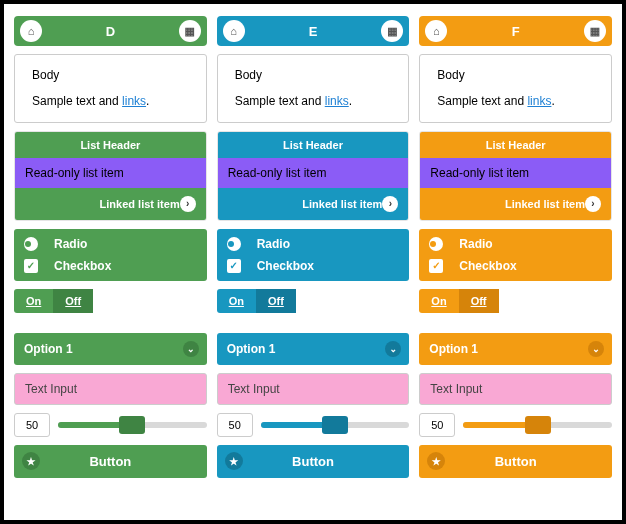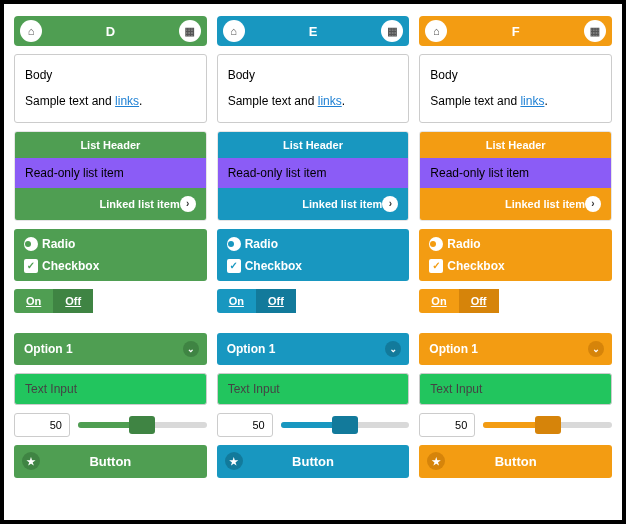--- a/index.html
+++ b/index.html
@@ -2,39 +2,39 @@
 <html><head>
 <meta charset="utf-8">
 <style>
 * { box-sizing: border-box; margin: 0; padding: 0; }
 body { font-family: -apple-system, Helvetica, Arial, sans-serif; background: #fff; }
 .frame { border: 4px solid #000; width: 626px; height: 524px; padding: 12px 10px; display: flex; gap: 10px; }
 .col { flex: 1; display: flex; flex-direction: column; gap: 8px; }
 .bar { height: 30px; border-radius: 4px; display: flex; align-items: center; justify-content: space-between; padding: 0 6px; color: #fff; font-weight: bold; font-size: 13px; }
 .bar .ttl { flex: 1; text-align: center; }
 .iconbtn { width: 22px; height: 22px; border-radius: 50%; background: #fff; display: flex; align-items: center; justify-content: center; color: #555; font-size: 11px; }
-.bodycard { border: 1px solid #ccc; border-radius: 3px; padding: 10px 10px; font-size: 12px; line-height: 1.7; }
+.bodycard { border: 1px solid #ccc; border-radius: 3px; padding: 10px 17px; font-size: 12px; line-height: 1.7; }
 .bodycard a { color: #1e80d4; }
 .list { border-radius: 3px; overflow: hidden; border: 1px solid rgba(0,0,0,.1); }
 .lh { color: #fff; font-size: 11px; font-weight: bold; padding: 7px 10px; text-align: center; }
 .li-ro { background: #8b5cf6; padding: 8px 10px; font-size: 12px; }
 .li-link { color: #fff; font-size: 11px; font-weight: bold; padding: 8px 10px; display: flex; justify-content: flex-end; align-items: center; }
 .chev { width: 16px; height: 16px; border-radius: 50%; background: #fff; color: #333; display: flex; align-items: center; justify-content: center; font-size: 10px; }
 .panel { border-radius: 3px; padding: 8px 10px; display: flex; flex-direction: column; gap: 8px; }
-.rc { display: flex; align-items: center; gap: 4px; color: #fff; font-size: 12px; font-weight: bold; }
+.rc { display: flex; align-items: center; gap: 16px; color: #fff; font-size: 12px; font-weight: bold; }
 .radio-i { width: 14px; height: 14px; border-radius: 50%; background: #fff; display: flex; align-items: center; justify-content: center; }
 .radio-i::after { content: ''; width: 6px; height: 6px; border-radius: 50%; }
 .check-i { width: 14px; height: 14px; border-radius: 2px; background: #fff; display: flex; align-items: center; justify-content: center; color: inherit; font-size: 10px; }
 .toggle { display: inline-flex; border-radius: 3px; overflow: hidden; font-size: 11px; font-weight: bold; }
 .toggle span { padding: 6px 12px; color: #fff; text-decoration: underline; }
 .select { border-radius: 3px; color: #fff; font-weight: bold; font-size: 12px; padding: 9px 10px; display: flex; align-items: center; justify-content: flex-start; position: relative; margin-top: 12px; }
 .select .dd { position: absolute; right: 8px; width: 16px; height: 16px; border-radius: 50%; display: flex; align-items: center; justify-content: center; font-size: 9px; color: #fff; }
-.tin { border: 1px solid #ccc; border-radius: 3px; padding: 8px 10px; font-size: 12px; color: #444; background: #22c55e; }
+.tin { border: 1px solid #ccc; border-radius: 3px; padding: 8px 10px; font-size: 12px; color: #444; background: #f9a8d4; }
 .srow { display: flex; align-items: center; gap: 8px; }
-.sval { border: 1px solid #ccc; border-radius: 3px; width: 56px; text-align: right; font-size: 11px; padding: 5px 7px; }
+.sval { border: 1px solid #ccc; border-radius: 3px; width: 36px; text-align: center; font-size: 11px; padding: 5px 7px; }
 .track { flex: 1; height: 6px; background: #d9d9d9; border-radius: 3px; position: relative; }
 .fill { position: absolute; left: 0; top: 0; bottom: 0; width: 50%; border-radius: 3px 0 0 3px; }
 .thumb { position: absolute; left: 50%; top: 50%; transform: translate(-50%,-50%); width: 26px; height: 18px; border-radius: 3px; }
 .btn { border-radius: 3px; color: #fff; font-weight: bold; font-size: 13px; padding: 9px 10px; display: flex; align-items: center; justify-content: center; position: relative; }
 .btn .star { position: absolute; left: 8px; width: 18px; height: 18px; border-radius: 50%; display: flex; align-items: center; justify-content: center; font-size: 10px; color: #fff; }
 
 .tc { background: var(--c); }
 .tc-dk { background: var(--cd); }
 </style>
 </head>

